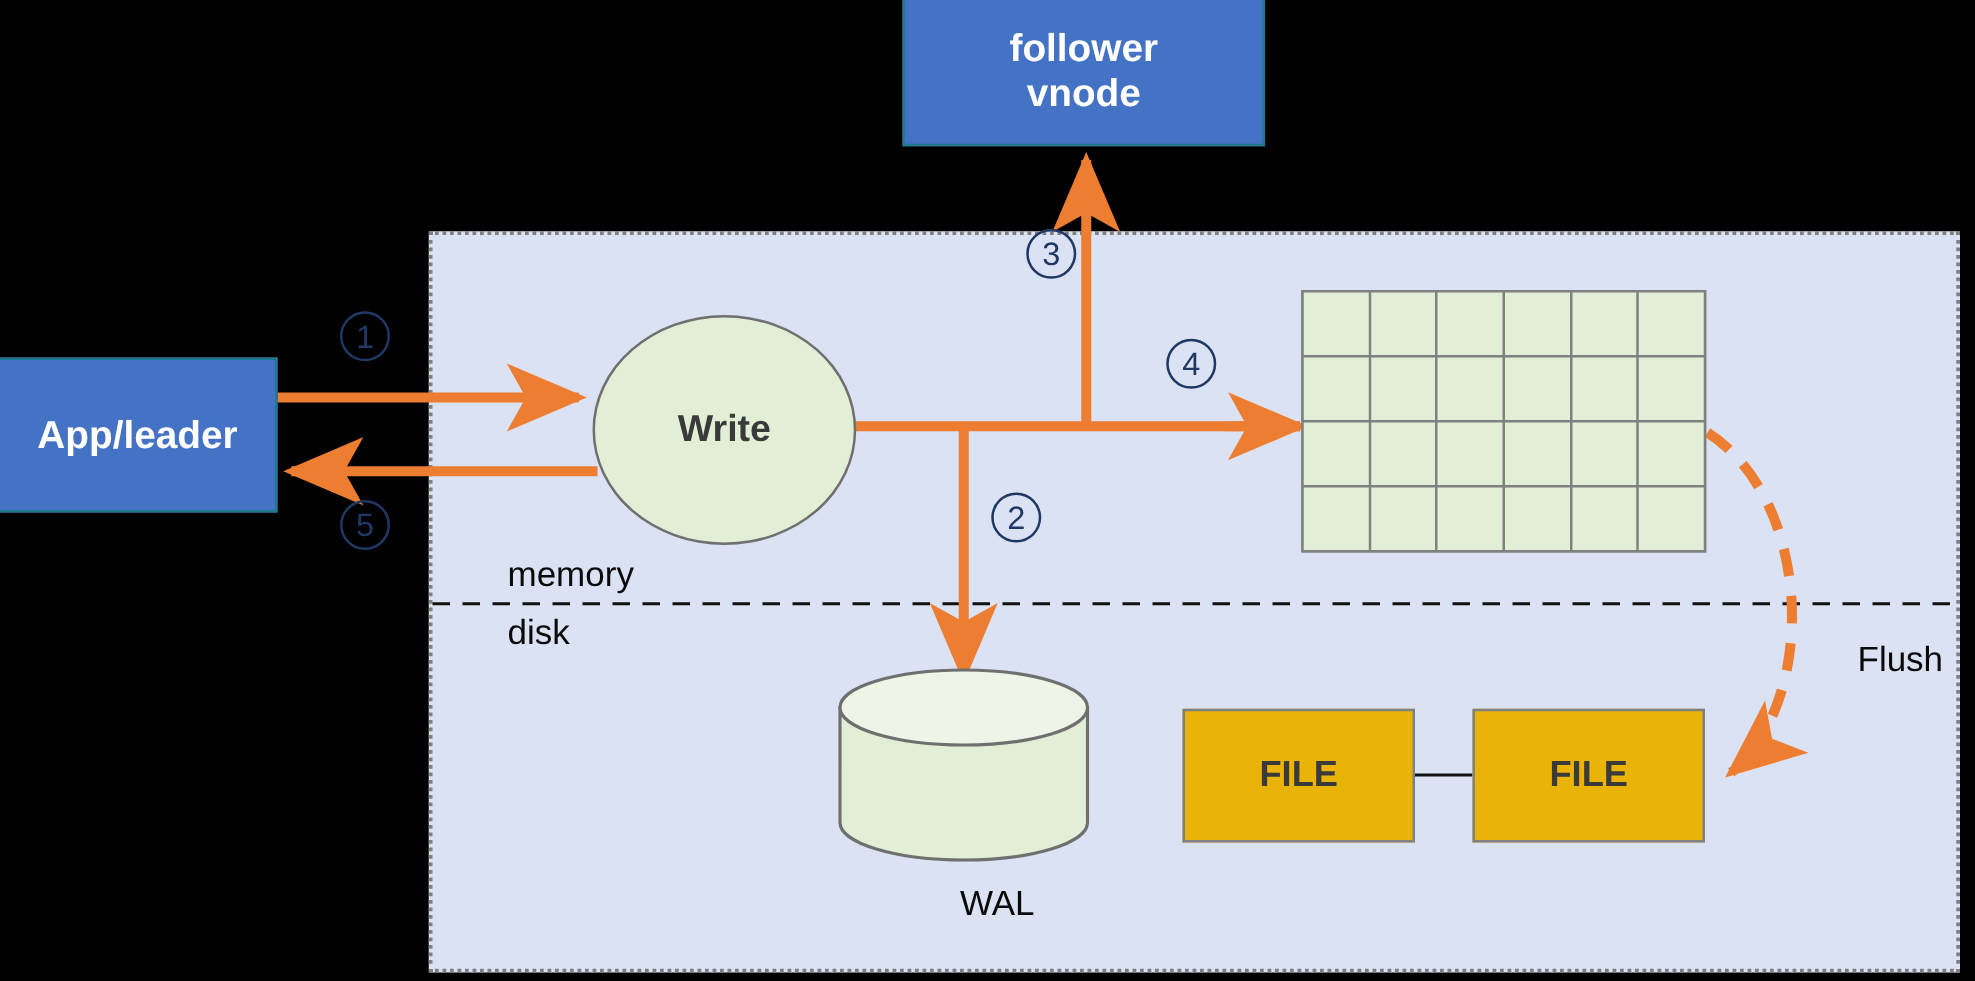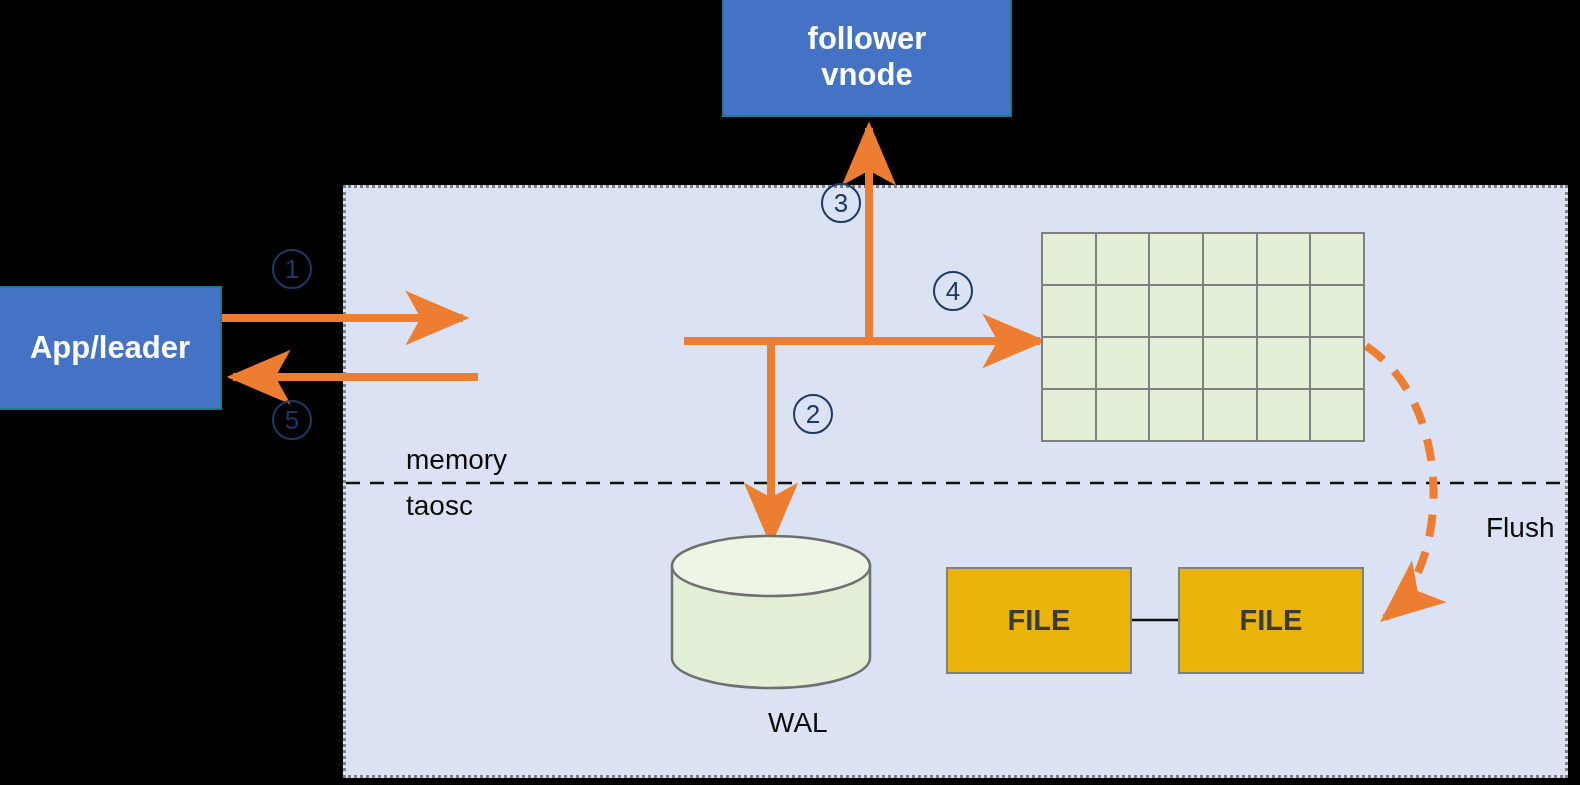--- a/index.html
+++ b/index.html
@@ -175,20 +175,23 @@
     <span>App/leader</span>
   </div>
 
   <div id="follower-box" class="bluebox">
     <span>
       <span>follower</span><br>
       <span>vnode</span>
     </span>
   </div>
 
+  <div id="write-ellipse">
+    <span>Write</span>
+  </div>
 
   <div id="memtable-grid">
     <div></div>
     <div></div>
     <div></div>
     <div></div>
     <div></div>
     <div></div>
     <div></div>
     <div></div>
@@ -211,21 +214,21 @@
   </div>
 
   <div id="file-box-1" class="filebox">
     <span>FILE</span>
   </div>
   <div id="file-box-2" class="filebox">
     <span>FILE</span>
   </div>
 
   <div id="label-memory" class="txt plain">memory</div>
-  <div id="label-disk" class="txt plain">taosc</div>
+  <div id="label-disk" class="txt plain">disk</div>
   <div id="label-wal" class="txt plain">WAL</div>
   <div id="label-flush" class="txt plain">Flush</div>
 
   <div id="step-1" class="step">1</div>
   <div id="step-2" class="step">2</div>
   <div id="step-3" class="step">3</div>
   <div id="step-4" class="step">4</div>
   <div id="step-5" class="step">5</div>
 
 </div>

